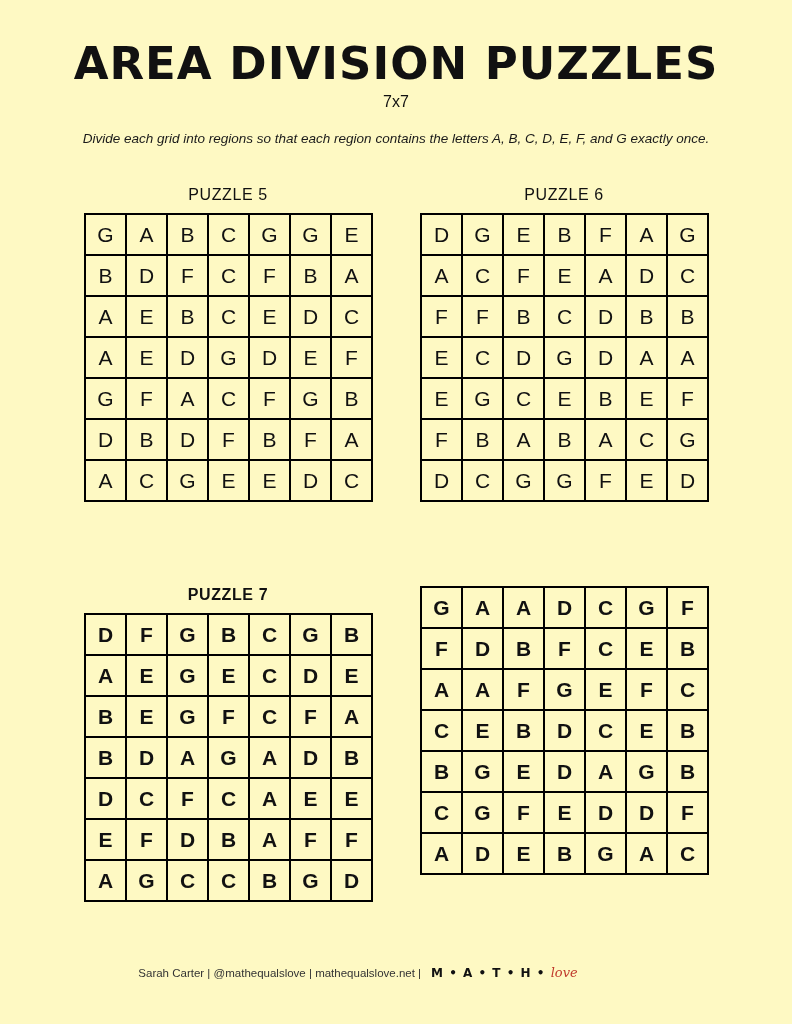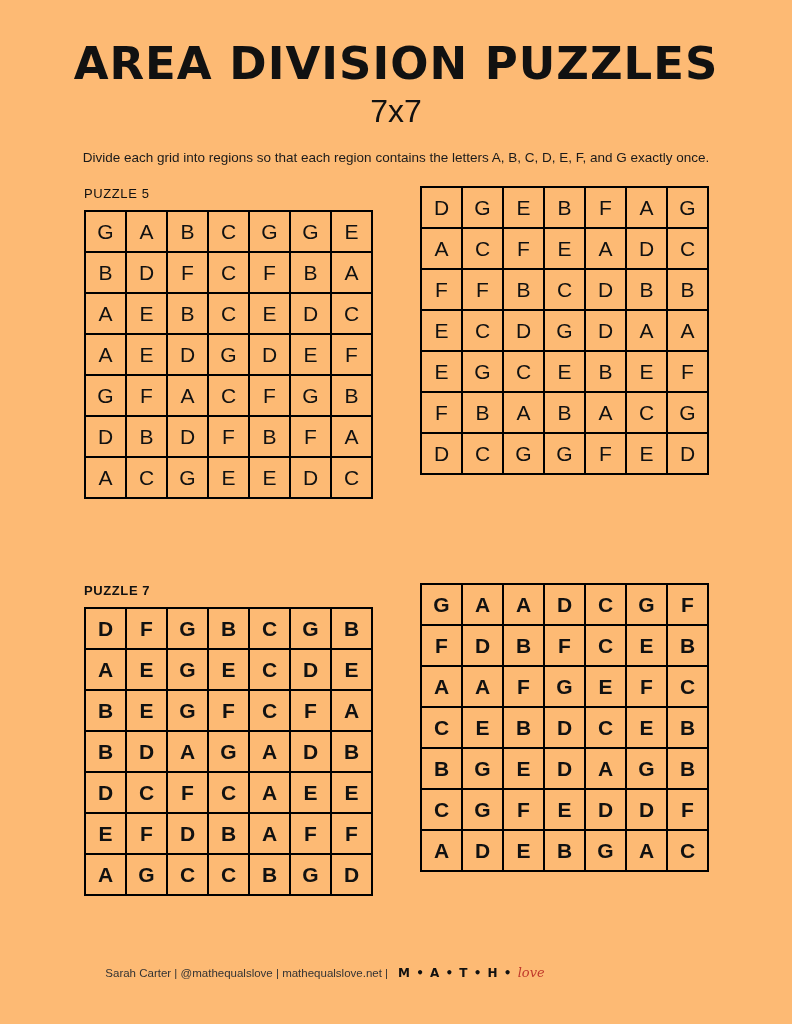--- a/index.html
+++ b/index.html
@@ -6,76 +6,77 @@
     margin: 0;
     padding: 0;
     background: #d8d8d8;
   }
   body {
     font-family: "Liberation Sans", sans-serif;
   }
   .page {
     width: 792px;
     height: 1024px;
-    background: #fdba74;
+    background: #fef9c3;
     position: relative;
     margin: 0 auto;
     overflow: hidden;
     box-sizing: border-box;
   }
   .title {
     text-align: center;
     font-family: "DejaVu Sans", sans-serif;
     font-weight: bold;
     font-size: 45px;
     letter-spacing: 1px;
     color: #111111;
     margin: 0;
     padding-top: 40px;
     line-height: 1.05;
   }
   .subtitle {
     text-align: center;
     font-family: "Liberation Sans", sans-serif;
-    font-size: 32px;
+    font-size: 16px;
     color: #111111;
     margin: 6px 0 0 0;
     font-weight: normal;
   }
   .instructions {
     text-align: center;
     font-family: "Liberation Sans", sans-serif;
     font-size: 13.5px;
     color: #1a1a1a;
     line-height: 1.5;
     margin: 18px auto 0 auto;
     width: 640px;
+    font-style: italic;
   }
   .puzzle-area {
     position: absolute;
     left: 0;
     top: 186px;
     width: 792px;
   }
   .puzzle-row {
     display: flex;
     justify-content: center;
     gap: 48px;
   }
   .puzzle-row.second {
     margin-top: 84px;
     font-weight: bold;
   }
   .puzzle-block {
     width: 288px;
   }
   .puzzle-label {
-    text-align: left;
-    font-family: "Liberation Sans", sans-serif;
-    font-size: 13px;
+    text-align: center;
+    font-family: "Liberation Sans", sans-serif;
+    font-size: 16px;
     letter-spacing: 0.6px;
     color: #111111;
     margin-bottom: 9px;
   }
   .grid {
     display: grid;
     grid-template-columns: repeat(7, 41px);
     grid-template-rows: repeat(7, 41px);
     border-top: 2px solid #000;
     border-left: 2px solid #000;
@@ -96,20 +97,21 @@
   }
   .footer {
     position: absolute;
     left: 0;
     bottom: 44px;
     width: 650px;
     text-align: center;
     font-family: "Liberation Sans", sans-serif;
     font-size: 11.5px;
     color: #333333;
+    padding-left: 33px;
   }
   .footer .credit {
     display: inline-block;
     vertical-align: middle;
   }
   .footer .logo {
     display: inline-block;
     vertical-align: middle;
     margin-left: 10px;
     font-family: "DejaVu Sans", sans-serif;
@@ -189,20 +191,21 @@
             <div class="cell">C</div>
             <div class="cell">G</div>
             <div class="cell">E</div>
             <div class="cell">E</div>
             <div class="cell">D</div>
             <div class="cell">C</div>
           </div>
       </div>
 
       <div class="puzzle-block">
+        <div class="puzzle-label">PUZZLE 6</div>
         <div class="grid">
             <div class="cell">D</div>
             <div class="cell">G</div>
             <div class="cell">E</div>
             <div class="cell">B</div>
             <div class="cell">F</div>
             <div class="cell">A</div>
             <div class="cell">G</div>
             <div class="cell">A</div>
             <div class="cell">C</div>

